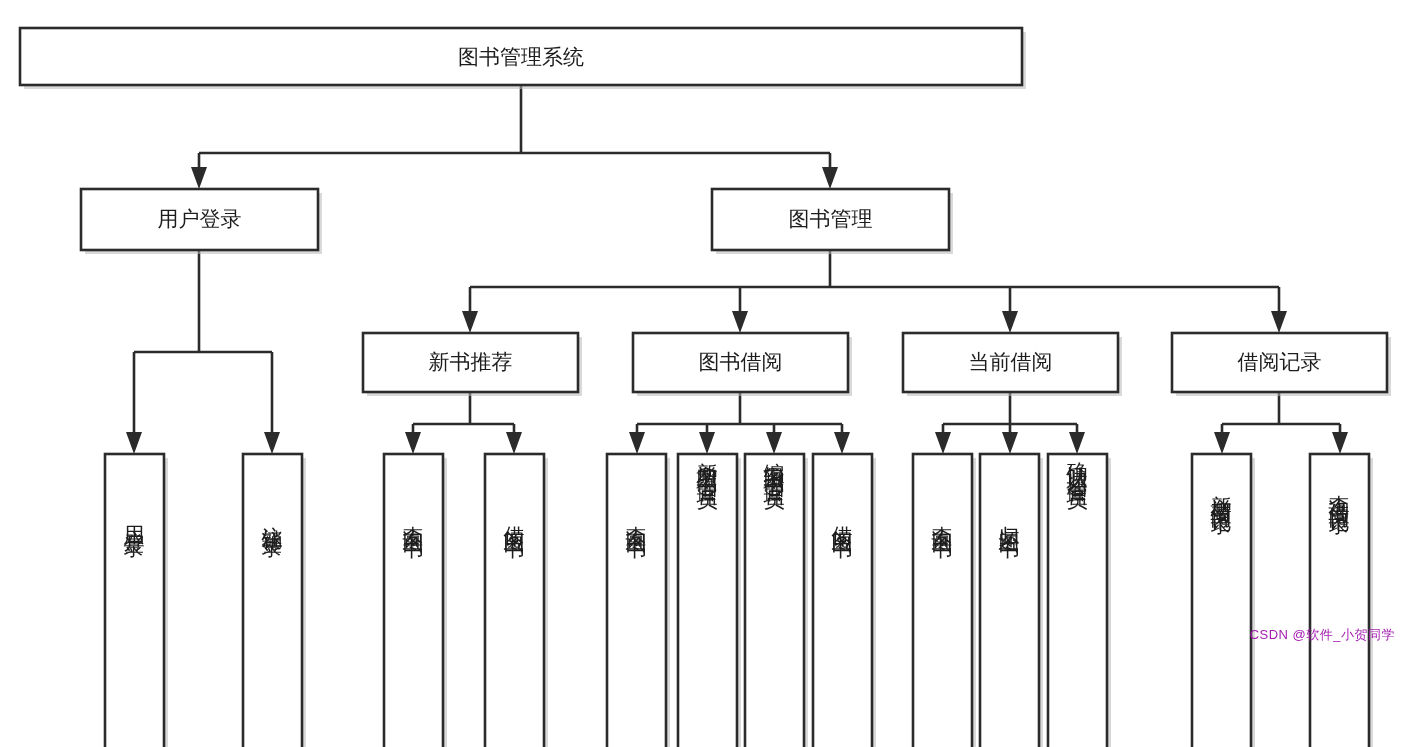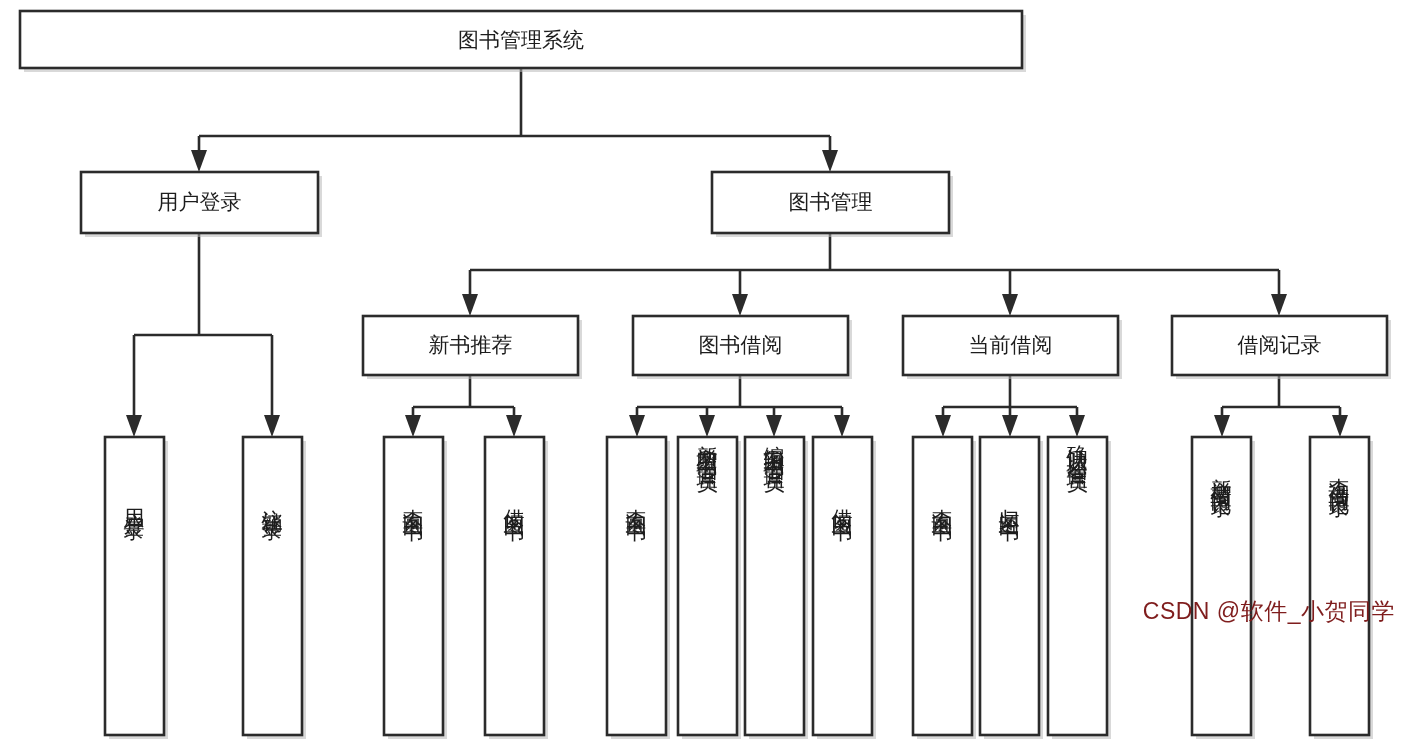--- a/index.html
+++ b/index.html
@@ -10,21 +10,21 @@
   body {
     width: 1405px;
     height: 747px;
     font-family: "Liberation Sans", "DejaVu Sans", sans-serif;
     overflow: hidden;
     position: relative;
   }
   #diagram-root {
     position: absolute;
     left: 0;
-    top: 0;
+    top: 17px;
     width: 1405px;
     height: 633px;
   }
   svg.flow {
     display: block;
     width: 1405px;
     height: 747px;
   }
   .node-rect {
     fill: #ffffff;
@@ -59,22 +59,22 @@
     text-anchor: middle;
     writing-mode: vertical-rl;
     glyph-orientation-vertical: 0;
     letter-spacing: 4px;
   }
   .watermark {
     position: absolute;
     right: 10px;
     bottom: 6px;
     font-family: "Liberation Sans", "DejaVu Sans", sans-serif;
-    font-size: 23px;
-    color: #7f1d1d;
+    font-size: 13px;
+    color: #a21caf;
     letter-spacing: 0.5px;
     white-space: nowrap;
     pointer-events: none;
     margin-left: 20px;
   }
 </style>
 </head>
 <body>
 
 <div id="diagram-root">

